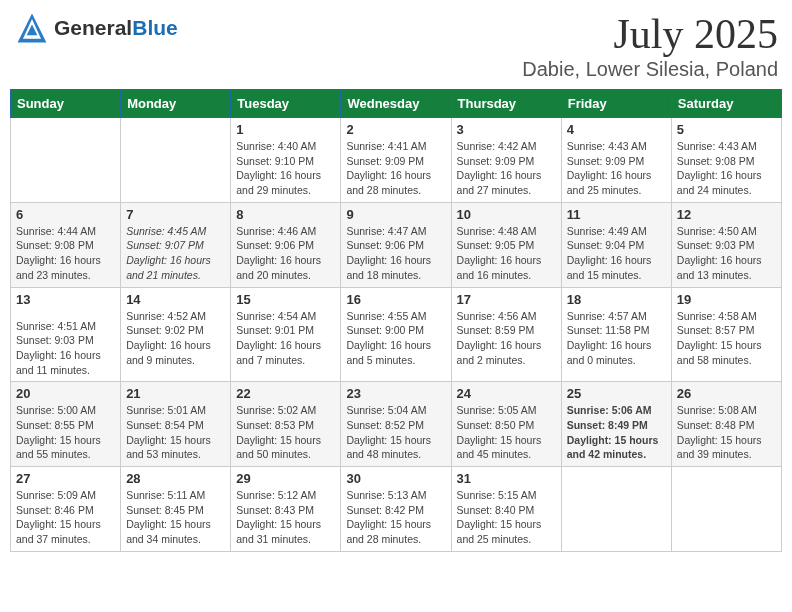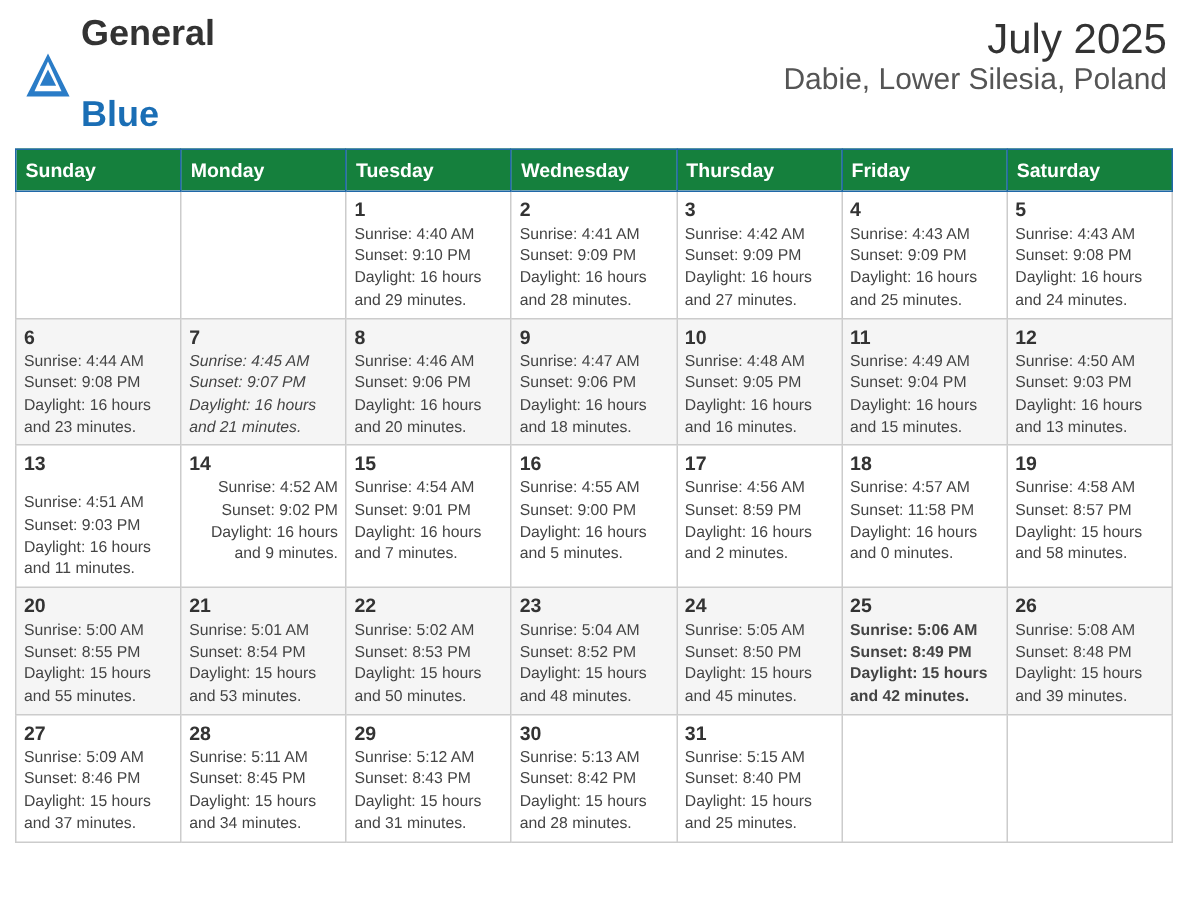--- a/index.html
+++ b/index.html
@@ -16,40 +16,40 @@
       align-items: flex-start;
       margin-bottom: 8px;
       padding: 0 4px;
     }
     .logo {
       display: flex;
       align-items: center;
     }
     .logo-text {
       display: flex;
-      flex-direction: column;
-      font-size: 24px;
+      flex-direction: row;
+      font-size: 21px;
       font-weight: bold;
       line-height: 1.1;
-      gap: 28px;
     }
     .logo-general { color: #333; }
     .logo-blue { color: #1a6eb5; }
     .logo-icon {
       width: 36px;
       height: 36px;
       margin-right: 4px;
     }
     .title-block {
       text-align: right;
     }
     .month-title {
-      font-size: 28px;
+      font-size: 42px;
       color: #333;
       font-weight: 300;
+      font-family: Liberation Serif, serif;
     }
     .location {
       font-size: 20px;
       color: #555;
     }
     .calendar {
       width: 100%;
       border-collapse: collapse;
       border: 1px solid #ccc;
     }
@@ -205,21 +205,21 @@
       </tr>
       <tr>
         <td>
           <span class="day-number">13</span>
           <div class="day-info" style="white-space: pre-line; margin-top: 12px;">Sunrise: 4:51 AM
 Sunset: 9:03 PM
 Daylight: 16 hours and 11 minutes.</div>
         </td>
         <td>
           <span class="day-number">14</span>
-          <div class="day-info" style="white-space: pre-line; text-align: right;">Sunrise: 4:52 AM
+          <div class="day-info" style="white-space: pre-line;">Sunrise: 4:52 AM
 Sunset: 9:02 PM
 Daylight: 16 hours and 9 minutes.</div>
         </td>
         <td>
           <span class="day-number">15</span>
           <div class="day-info" style="white-space: pre-line;">Sunrise: 4:54 AM
 Sunset: 9:01 PM
 Daylight: 16 hours and 7 minutes.</div>
         </td>
         <td>

